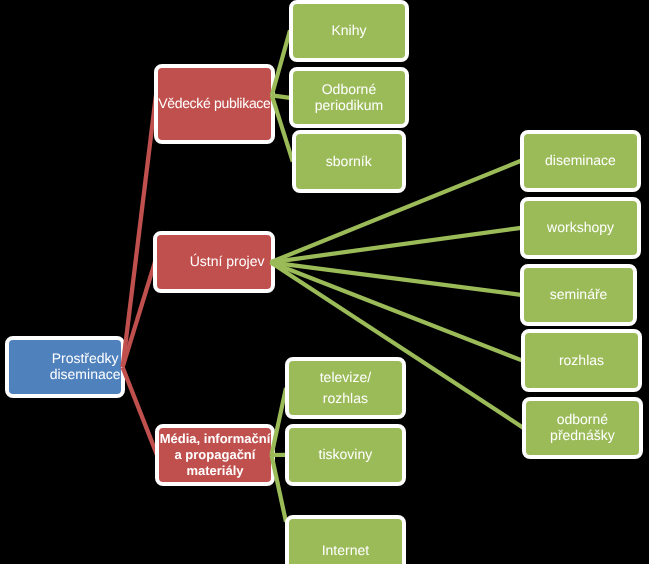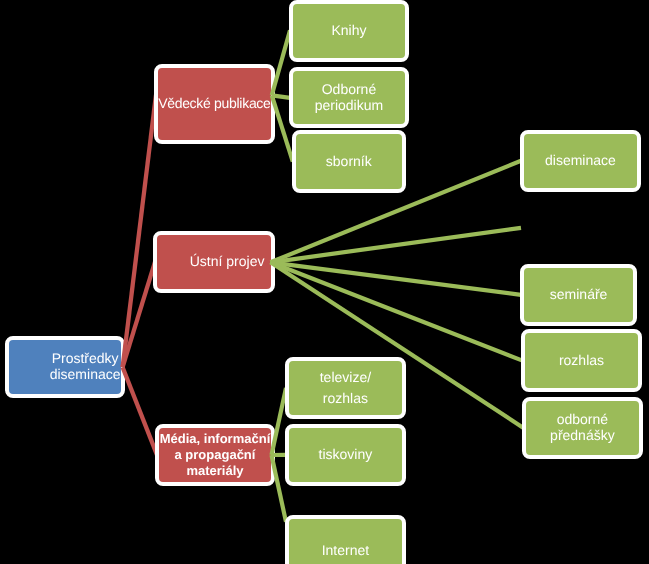--- a/index.html
+++ b/index.html
@@ -73,20 +73,23 @@
   </div>
 
   <div class="node n-green" style="left:291.8px;top:130.1px;width:114px;height:63.0px;font-size:14px;">
     <span class="lbl">sborník</span>
   </div>
 
   <div class="node n-green" style="left:519.9px;top:129.7px;width:121.1px;height:62.2px;font-size:14px;">
     <span class="lbl">diseminace</span>
   </div>
 
+  <div class="node n-green" style="left:520.0px;top:197.0px;width:121.1px;height:61.9px;font-size:14px;">
+    <span class="lbl">workshopy</span>
+  </div>
 
   <div class="node n-green" style="left:520.1px;top:264.0px;width:117px;height:61.6px;font-size:14px;">
     <span class="lbl">semináře</span>
   </div>
 
   <div class="node n-green" style="left:521.0px;top:329.3px;width:121.0px;height:62.6px;font-size:14px;">
     <span class="lbl">rozhlas</span>
   </div>
 
   <div class="node n-green" style="left:521.9px;top:397.0px;width:121.0px;height:61.9px;font-size:14px;">

